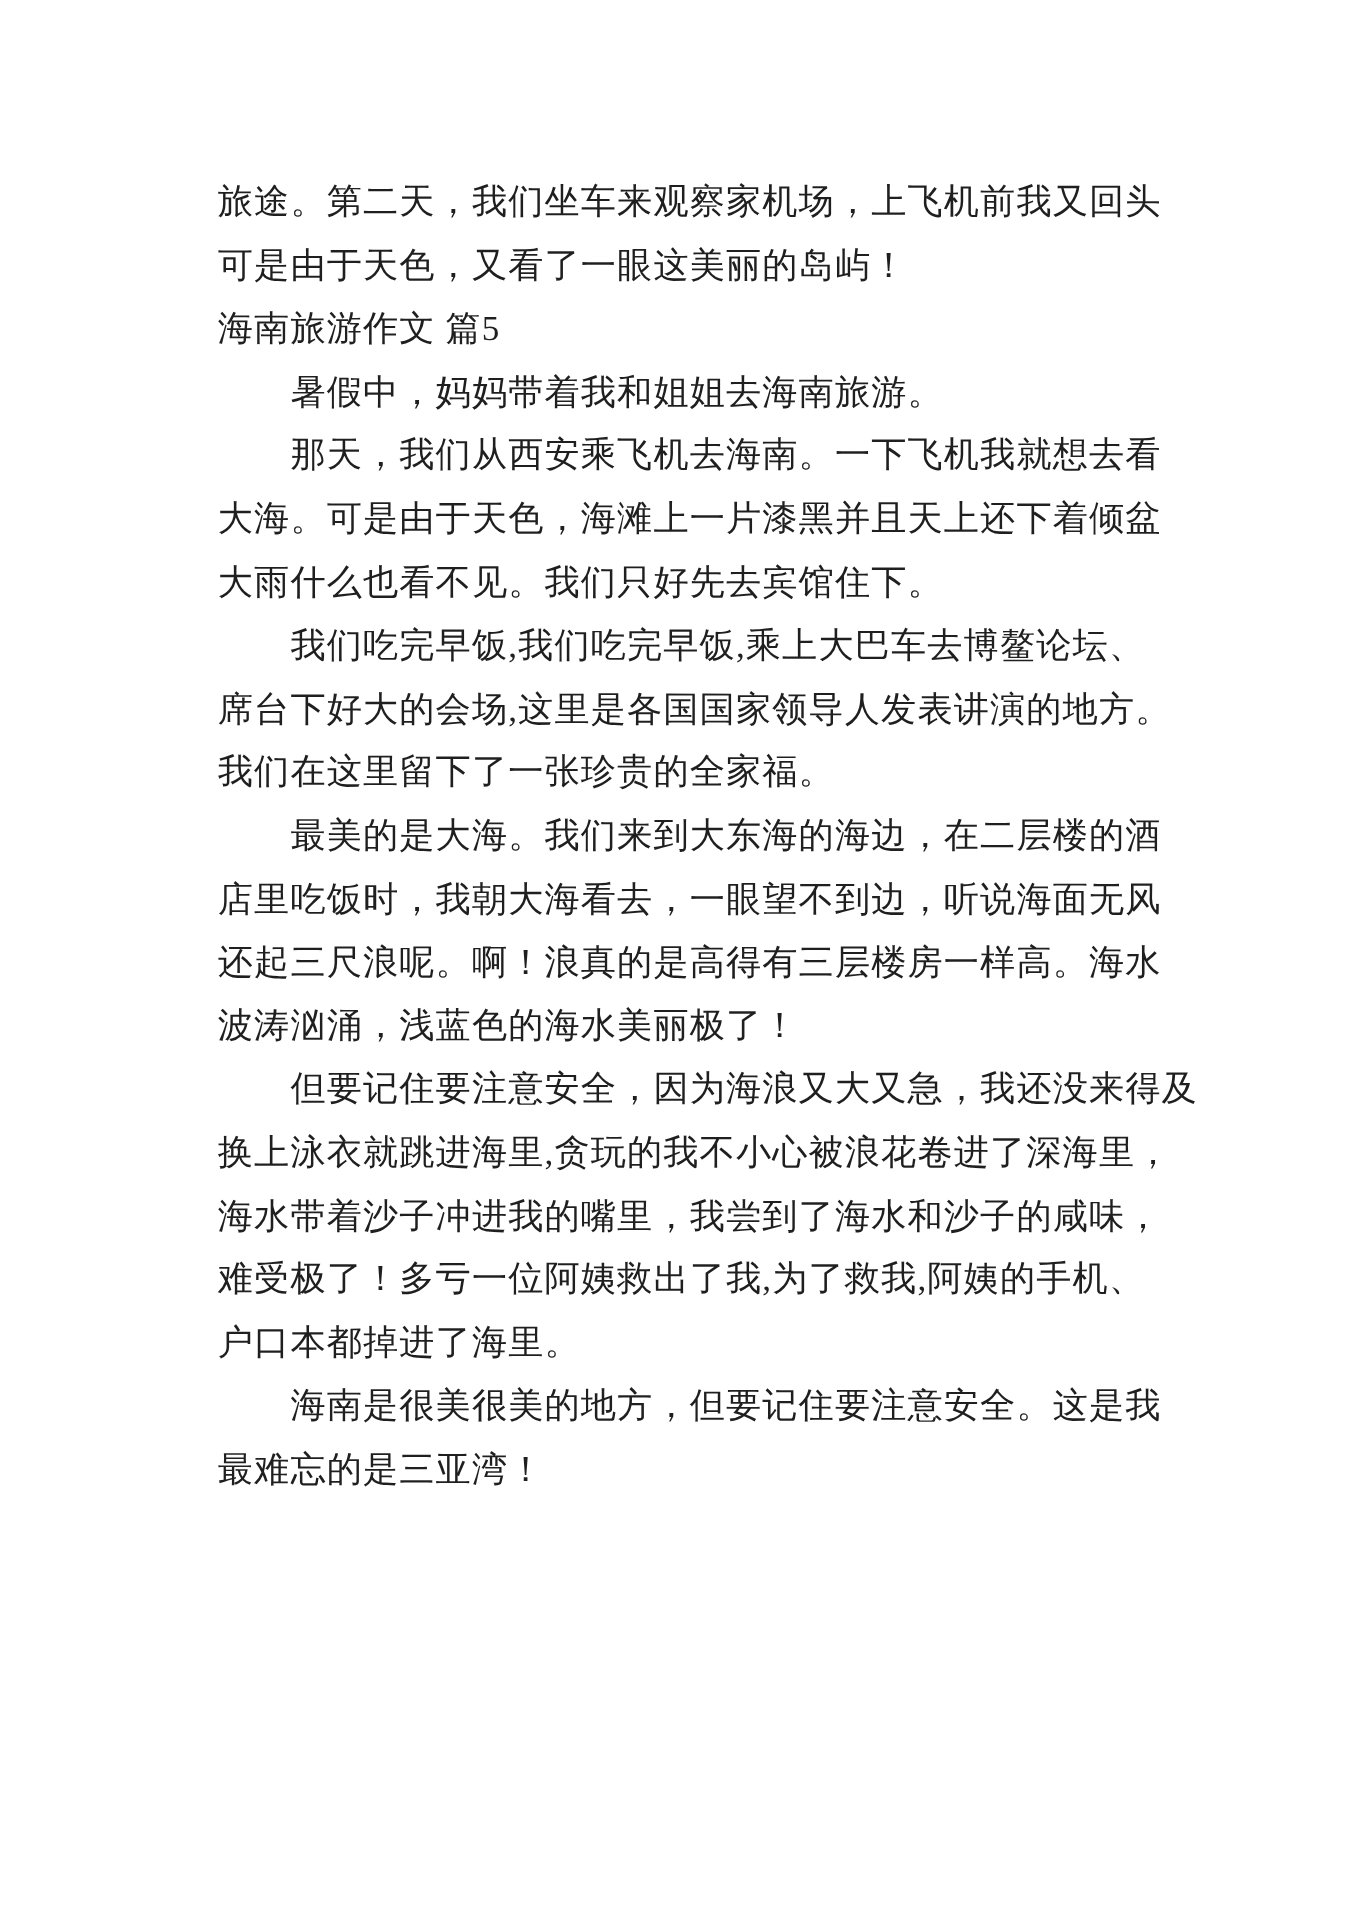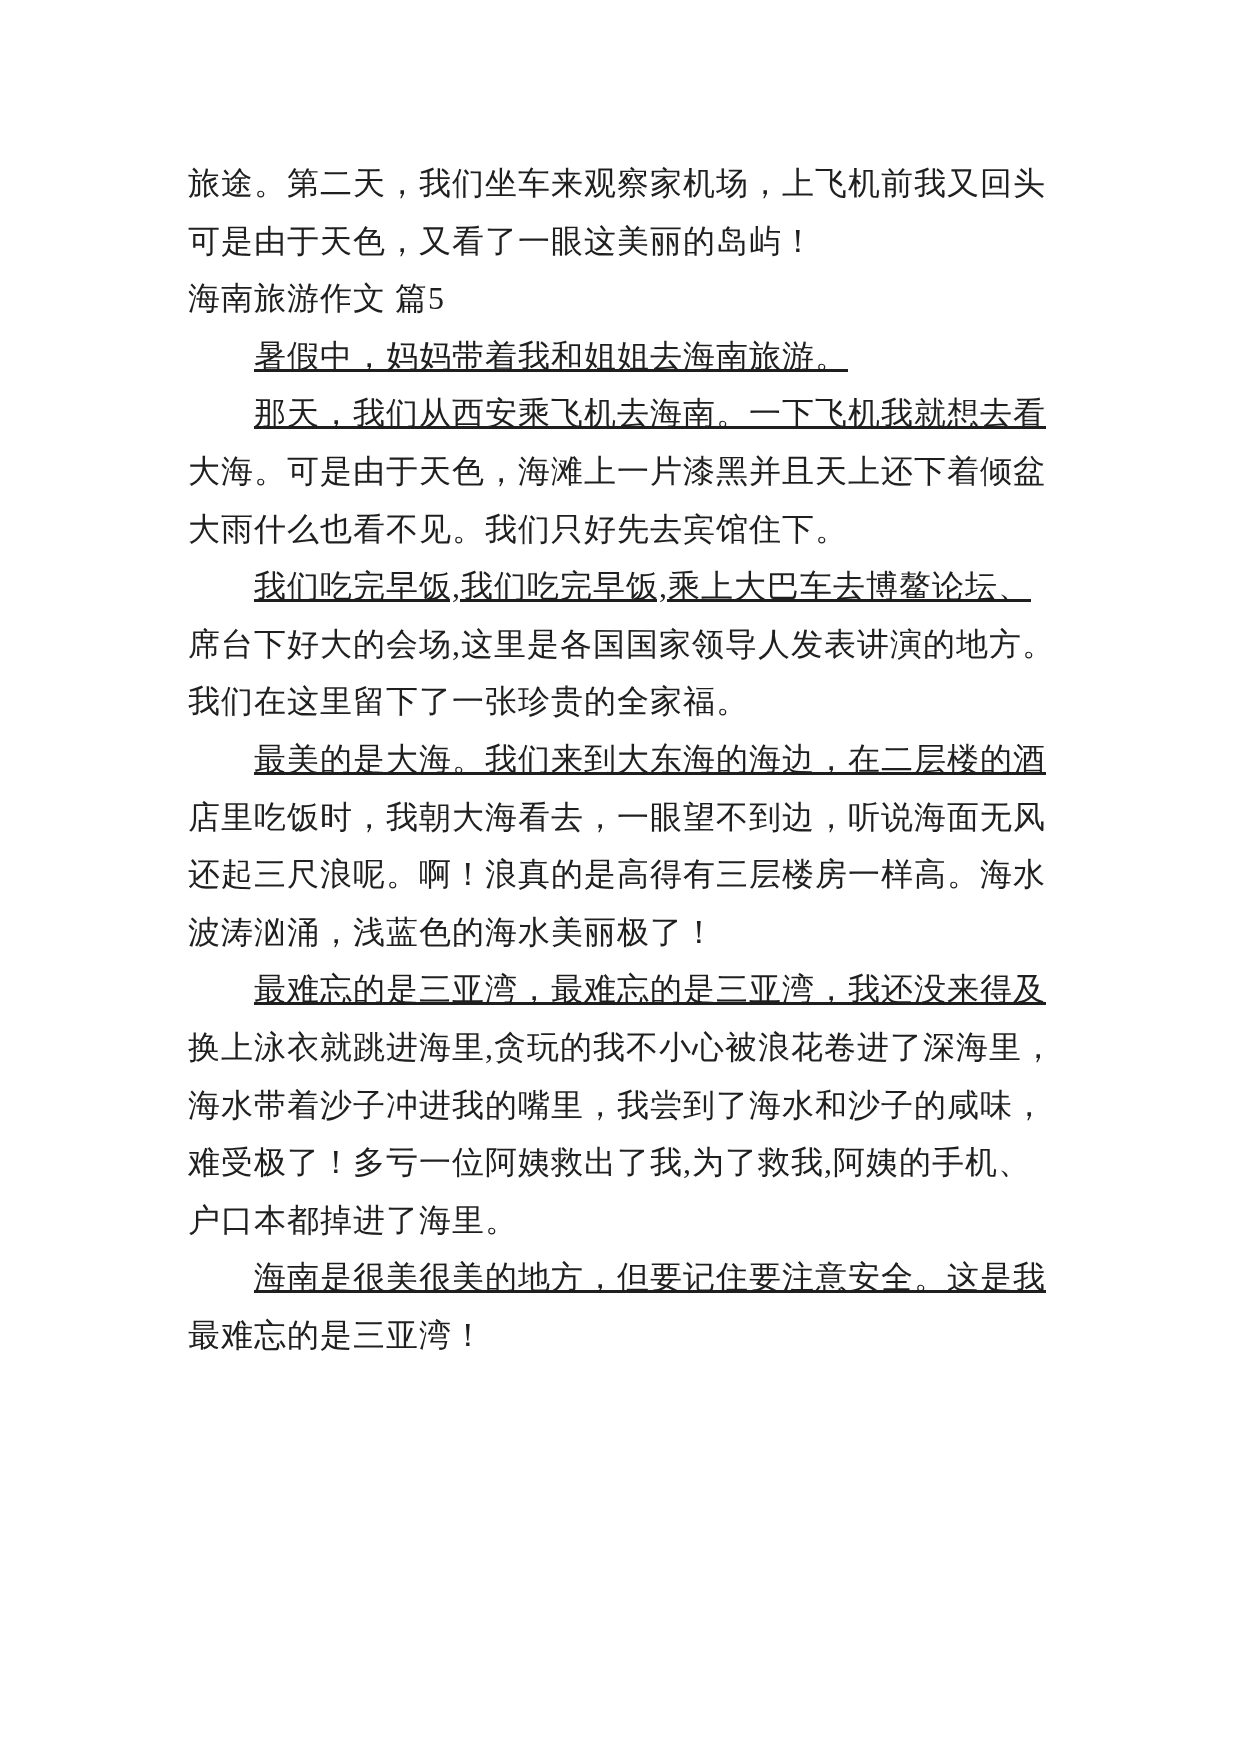--- a/index.html
+++ b/index.html
@@ -24,43 +24,42 @@
     line-height: 57.6px;
     letter-spacing: 1px;
     font-weight: normal;
   }
   .line {
     white-space: pre;
     height: 57.6px;
   }
   .line.indent {
     padding-left: 66px;
-    text-decoration: underline;
   }
 </style>
 </head>
 <body>
 
 <div class="page">
-  <div class="text-block" id="lines-container" style="color: rgb(31, 31, 31);">
+  <div class="text-block" id="lines-container" style="color: rgb(31, 31, 31); margin-left: 10px;">
       <div class="line">旅途。第二天，我们坐车来观察家机场，上飞机前我又回头</div>
       <div class="line">可是由于天色，又看了一眼这美丽的岛屿！</div>
       <div class="line">海南旅游作文 篇5</div>
       <div class="line indent">暑假中，妈妈带着我和姐姐去海南旅游。</div>
       <div class="line indent">那天，我们从西安乘飞机去海南。一下飞机我就想去看</div>
       <div class="line">大海。可是由于天色，海滩上一片漆黑并且天上还下着倾盆</div>
       <div class="line">大雨什么也看不见。我们只好先去宾馆住下。</div>
       <div class="line indent">我们吃完早饭,我们吃完早饭,乘上大巴车去博鳌论坛、</div>
       <div class="line">席台下好大的会场,这里是各国国家领导人发表讲演的地方。</div>
       <div class="line">我们在这里留下了一张珍贵的全家福。</div>
       <div class="line indent">最美的是大海。我们来到大东海的海边，在二层楼的酒</div>
       <div class="line">店里吃饭时，我朝大海看去，一眼望不到边，听说海面无风</div>
       <div class="line">还起三尺浪呢。啊！浪真的是高得有三层楼房一样高。海水</div>
       <div class="line">波涛汹涌，浅蓝色的海水美丽极了！</div>
-      <div class="line indent">最难忘的是三亚湾，最难忘的是三亚湾，我还没来得及</div>
+      <div class="line indent">但要记住要注意安全，因为海浪又大又急，我还没来得及</div>
       <div class="line">换上泳衣就跳进海里,贪玩的我不小心被浪花卷进了深海里，</div>
       <div class="line">海水带着沙子冲进我的嘴里，我尝到了海水和沙子的咸味，</div>
       <div class="line">难受极了！多亏一位阿姨救出了我,为了救我,阿姨的手机、</div>
       <div class="line">户口本都掉进了海里。</div>
       <div class="line indent">海南是很美很美的地方，但要记住要注意安全。这是我</div>
       <div class="line">最难忘的是三亚湾！</div>
     </div>
 </div>
 
 </body></html>

